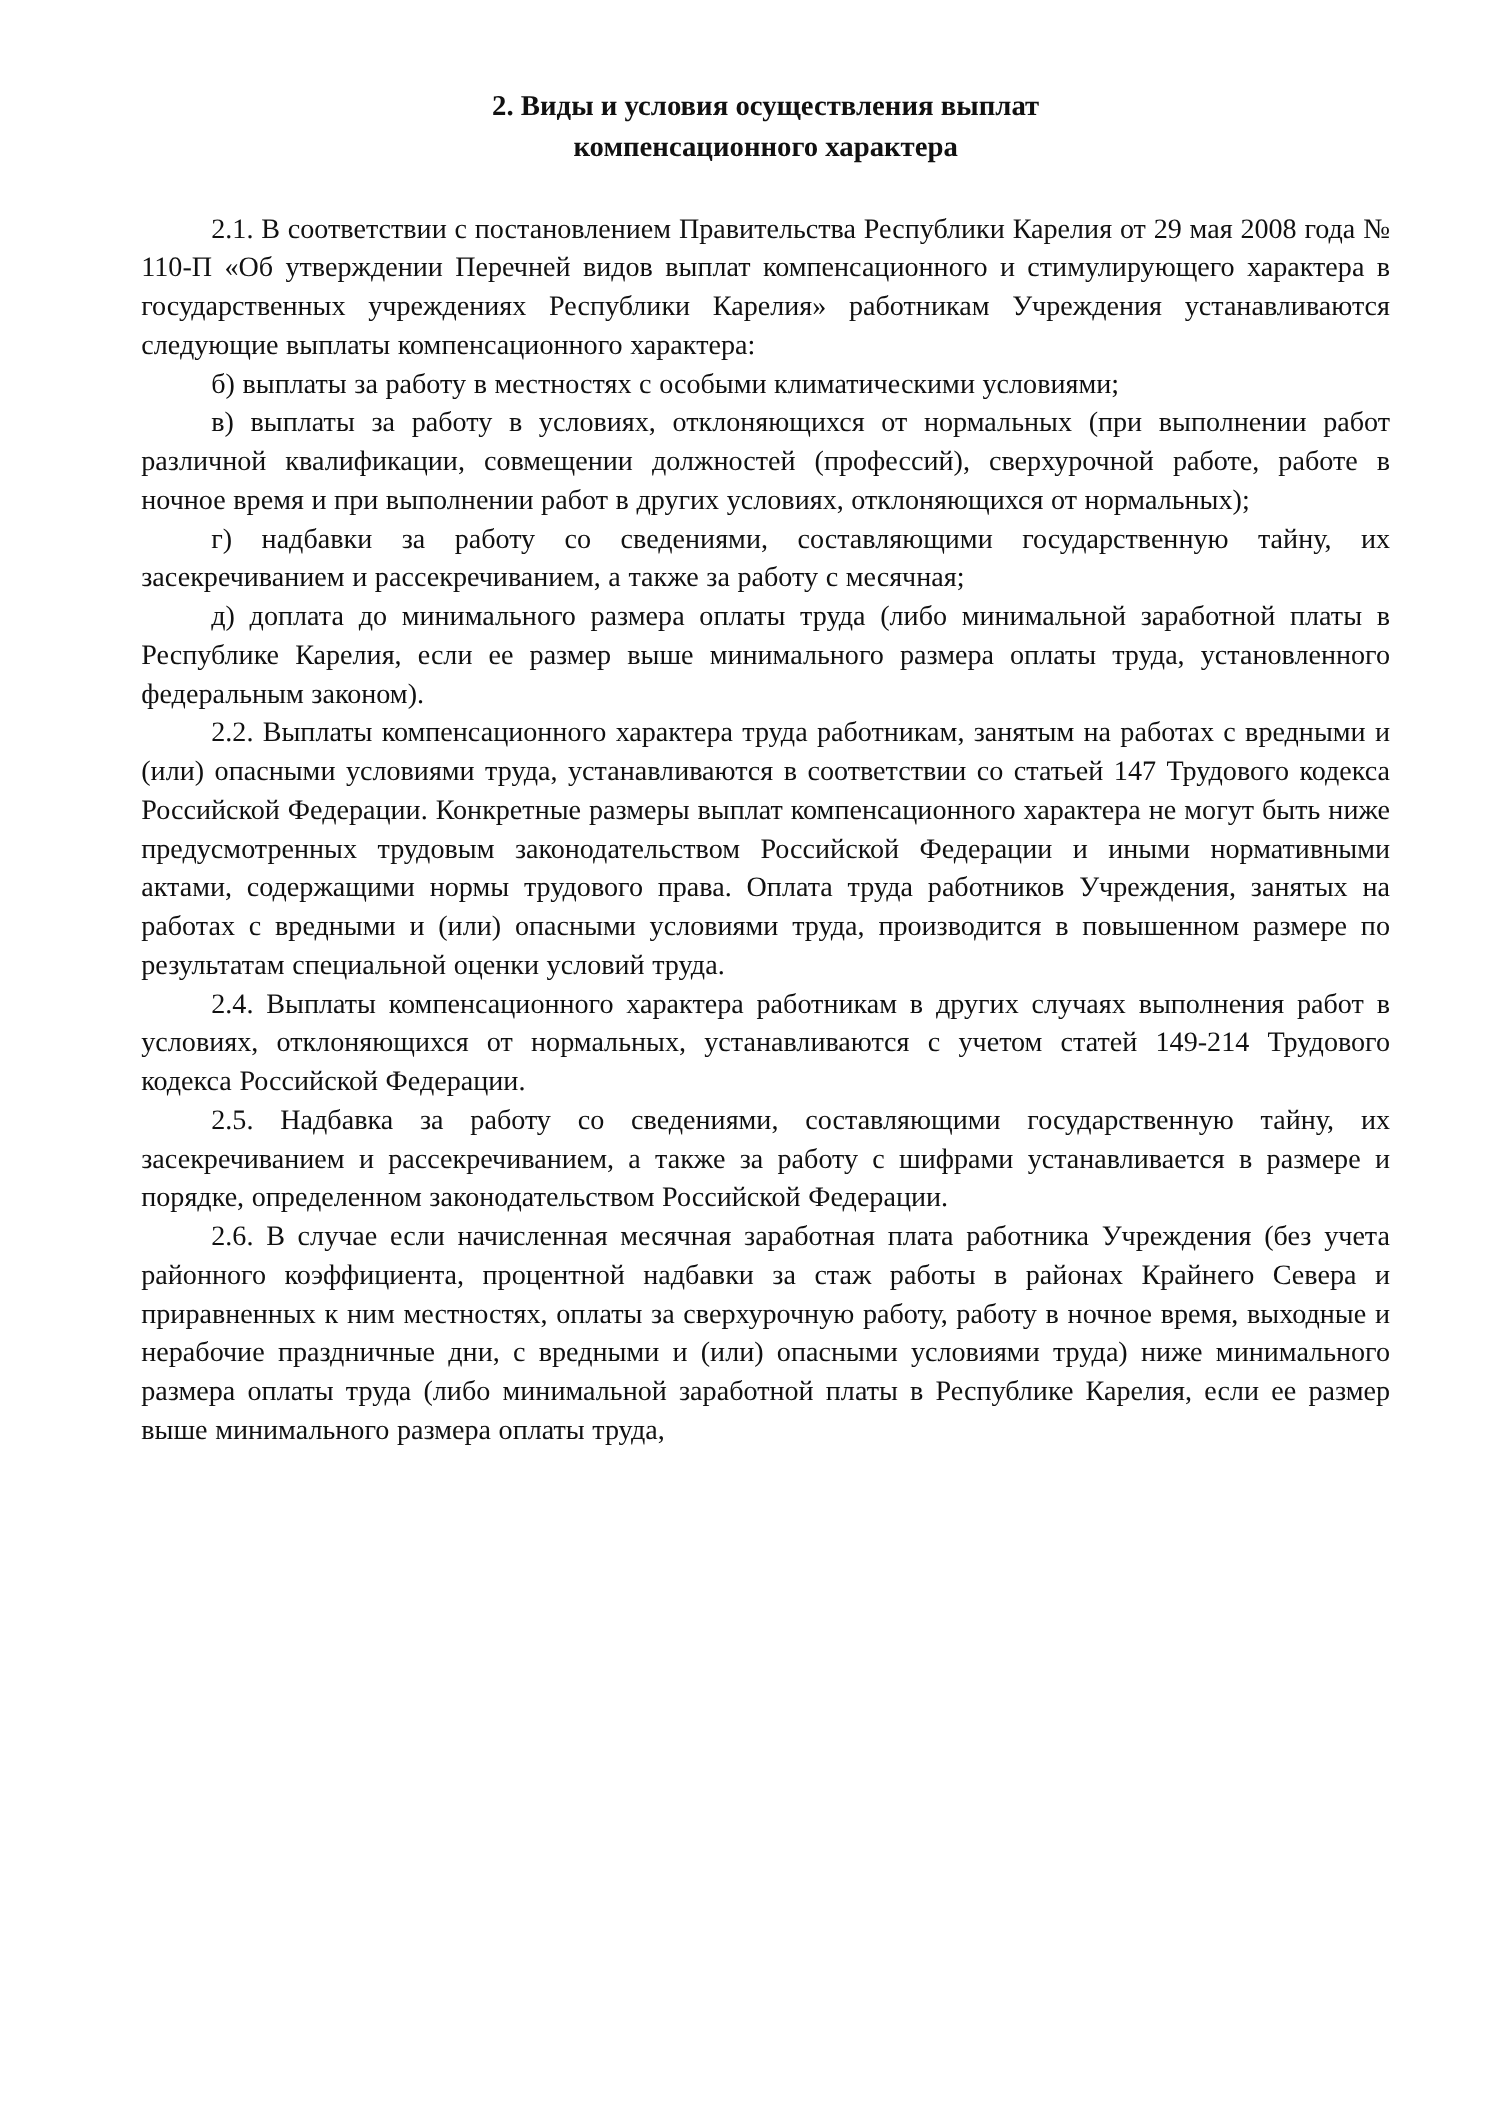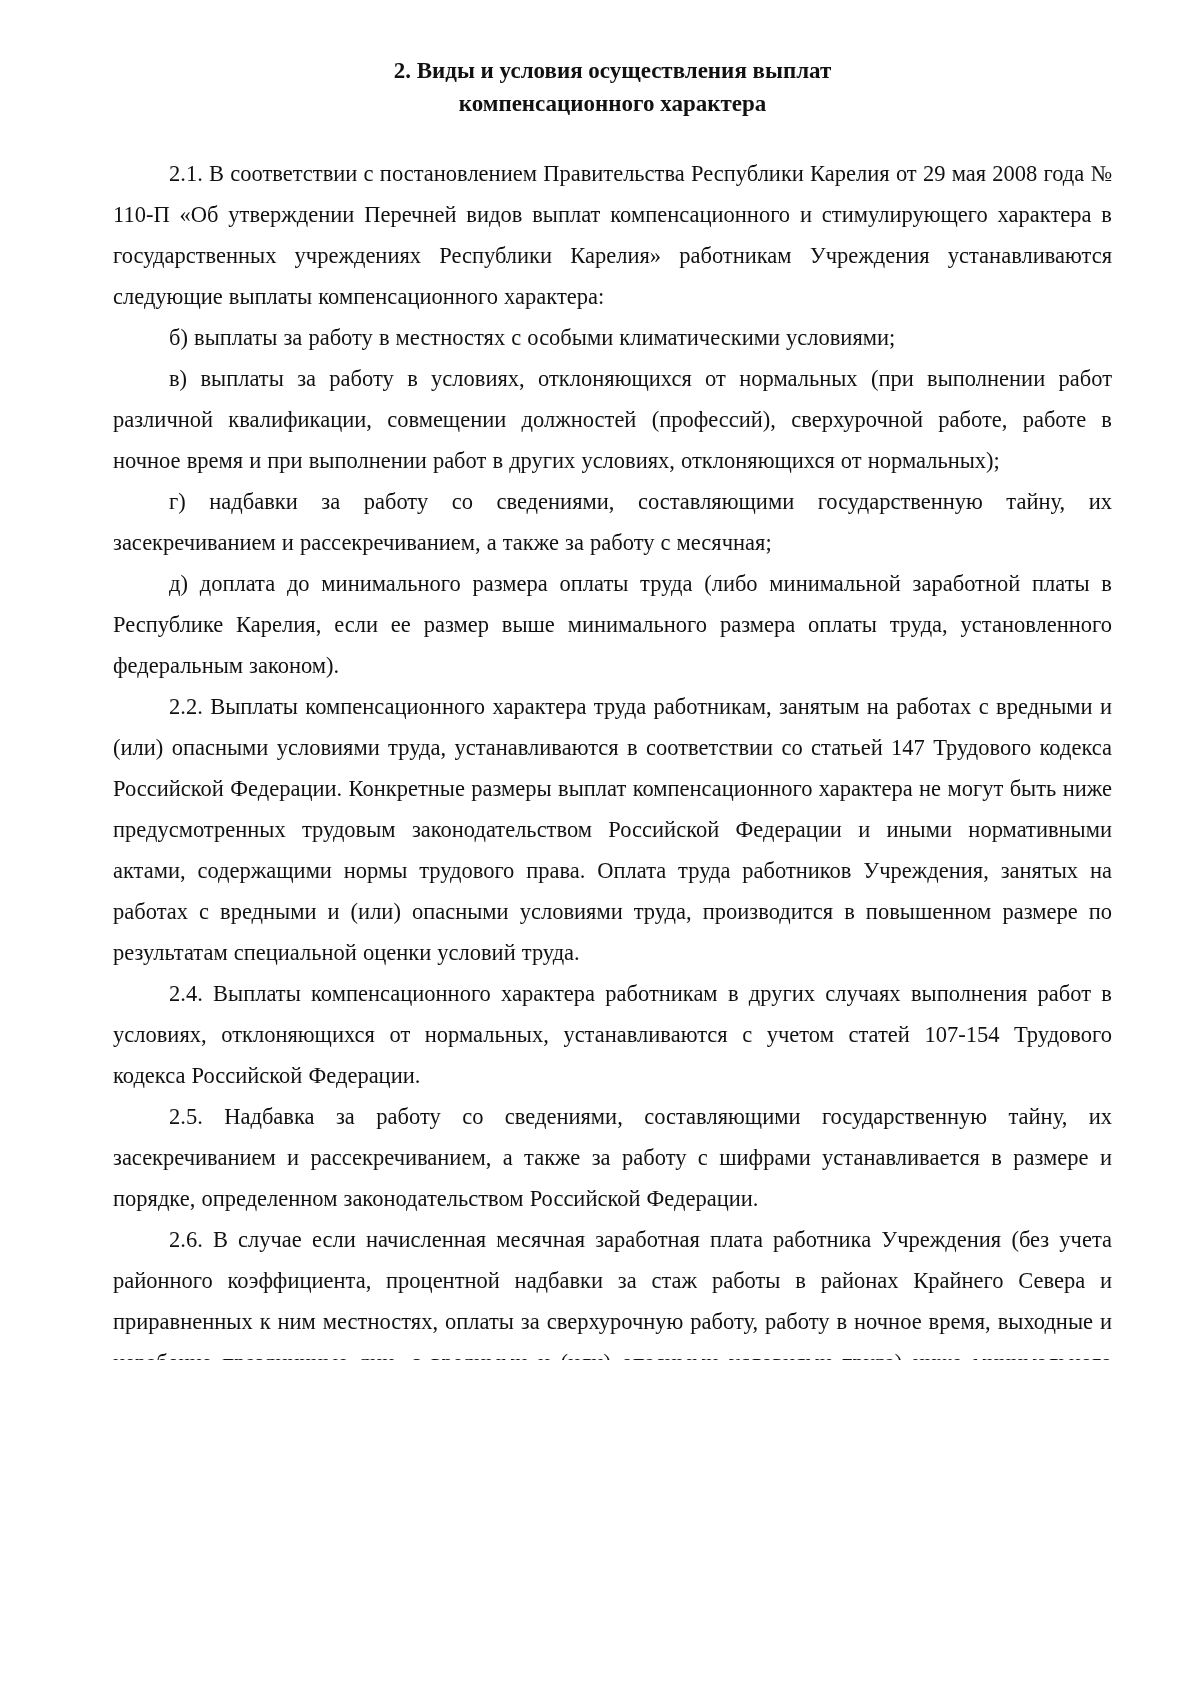--- a/index.html
+++ b/index.html
@@ -8,53 +8,53 @@
     padding: 0;
     background: #ffffff;
   }
   .page {
     position: relative;
     width: 1200px;
     height: 1360px;
     margin: 0 auto;
     background: #ffffff;
     box-sizing: border-box;
-    padding: 54px 88px 0 113px;
+    padding: 68px 88px 0 113px;
     overflow: hidden;
     font-family: "Liberation Serif", "DejaVu Serif", serif;
     color: #111111;
   }
   .doc-title {
     margin: 0 0 33px 0;
     text-align: center;
     font-size: 23px;
     line-height: 33px;
     font-weight: bold;
   }
   .doc-body p {
     margin: 0;
     font-size: 22.5px;
-    line-height: 41px;
+    line-height: 31px;
     text-align: justify;
     text-indent: 56px;
     word-spacing: 0.02em;
   }
 </style>
 </head>
 <body>
 
 <div class="page">
   <h1 class="doc-title">
     <span>2. Виды и условия осуществления выплат</span><br>
     <span>компенсационного характера</span>
   </h1>
   <div class="doc-body">
     <p>2.1. В соответствии с постановлением Правительства Республики Карелия от 29 мая 2008 года № 110-П «Об утверждении Перечней видов выплат компенсационного и стимулирующего характера в государственных учреждениях Республики Карелия» работникам Учреждения устанавливаются следующие выплаты компенсационного характера:</p>
     <p>б) выплаты за работу в местностях с особыми климатическими условиями;</p>
     <p>в) выплаты за работу в условиях, отклоняющихся от нормальных (при выполнении работ различной квалификации, совмещении должностей (профессий), сверхурочной работе, работе в ночное время и при выполнении работ в других условиях, отклоняющихся от нормальных);</p>
     <p>г) надбавки за работу со сведениями, составляющими государственную тайну, их засекречиванием и рассекречиванием, а также за работу с месячная;</p>
     <p>д) доплата до минимального размера оплаты труда (либо минимальной заработной платы в Республике Карелия, если ее размер выше минимального размера оплаты труда, установленного федеральным законом).</p>
     <p>2.2. Выплаты компенсационного характера труда работникам, занятым на работах с вредными и (или) опасными условиями труда, устанавливаются в соответствии со статьей 147 Трудового кодекса Российской Федерации. Конкретные размеры выплат компенсационного характера не могут быть ниже предусмотренных трудовым законодательством Российской Федерации и иными нормативными актами, содержащими нормы трудового права. Оплата труда работников Учреждения, занятых на работах с вредными и (или) опасными условиями труда, производится в повышенном размере по результатам специальной оценки условий труда.</p>
-    <p>2.4. Выплаты компенсационного характера работникам в других случаях выполнения работ в условиях, отклоняющихся от нормальных, устанавливаются с учетом статей 107-154 Трудового кодекса Российской Федерации.</p>
+    <p>2.4. Выплаты компенсационного характера работникам в других случаях выполнения работ в условиях, отклоняющихся от нормальных, устанавливаются с учетом статей 149-214 Трудового кодекса Российской Федерации.</p>
     <p>2.5. Надбавка за работу со сведениями, составляющими государственную тайну, их засекречиванием и рассекречиванием, а также за работу с шифрами устанавливается в размере и порядке, определенном законодательством Российской Федерации.</p>
     <p>2.6. В случае если начисленная месячная заработная плата работника Учреждения (без учета районного коэффициента, процентной надбавки за стаж работы в районах Крайнего Севера и приравненных к ним местностях, оплаты за сверхурочную работу, работу в ночное время, выходные и нерабочие праздничные дни, с вредными и (или) опасными условиями труда) ниже минимального размера оплаты труда (либо минимальной заработной платы в Республике Карелия, если ее размер выше минимального размера оплаты труда,</p>
   </div>
 </div>
 
 </body></html>

